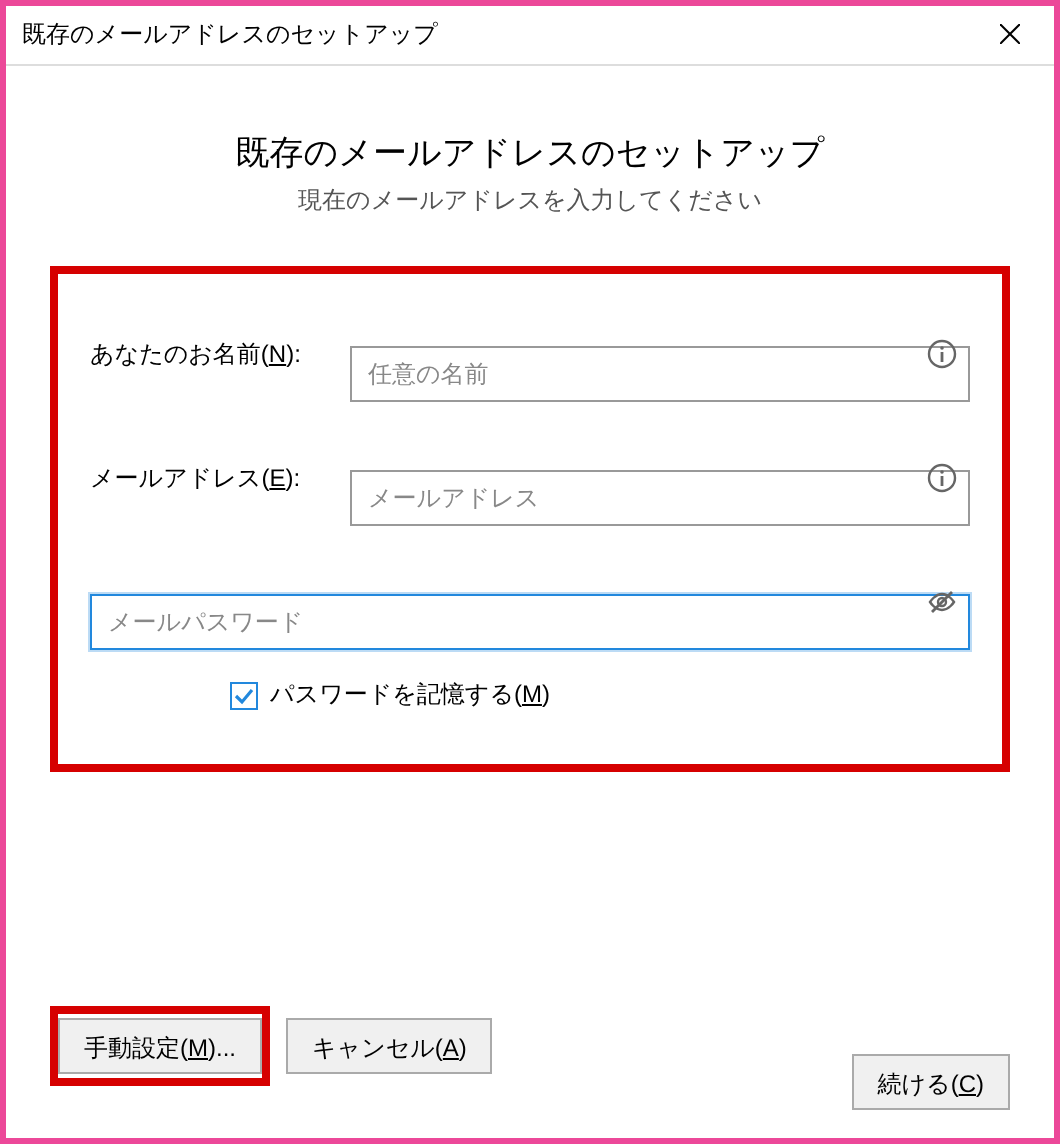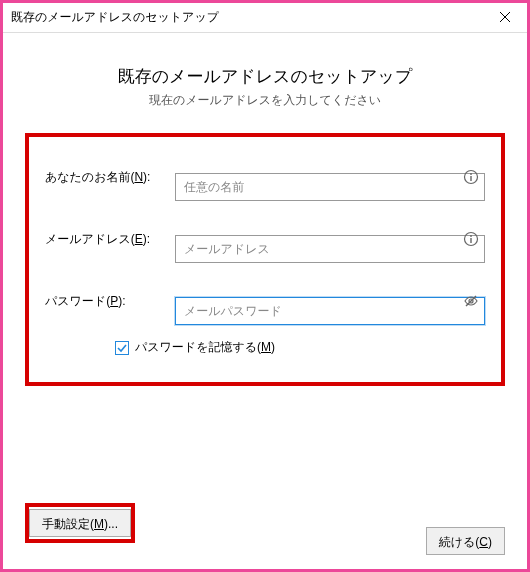--- a/index.html
+++ b/index.html
@@ -193,23 +193,20 @@
             <svg viewBox="0 0 16 16">
                 <circle cx="8" cy="8" r="6.5" fill="none" stroke="#666" stroke-width="1.2"></circle>
                 <circle cx="8" cy="5" r="0.9" fill="#666"></circle>
                 <rect x="7.3" y="7" width="1.4" height="5" fill="#666"></rect>
               </svg>
           </span>
         </div>
       </div>
 
       <div class="form-row">
-        <div class="form-label">
-          <span>パスワード(</span><span class="label-u">P</span><span>):</span>
-        </div>
         <div class="input-wrap">
           <input class="txt focused" type="password" placeholder="メールパスワード" style="">
           <span class="input-icon">
             <svg viewBox="0 0 16 16">
                 <path d="M2 8 C2 8 4.5 4 8 4 C11.5 4 14 8 14 8 C14 8 11.5 12 8 12 C4.5 12 2 8 2 8 Z" fill="none" stroke="#666" stroke-width="1.2"></path>
                 <circle cx="8" cy="8" r="2" fill="none" stroke="#666" stroke-width="1.2"></circle>
                 <line x1="3" y1="13" x2="13" y2="3" stroke="#666" stroke-width="1.4"></line>
               </svg>
           </span>
         </div>
@@ -229,20 +226,23 @@
     </div>
 
     <div class="spacer"></div>
 
     <div class="button-row">
       <span class="btn-hl">
         <button class="btn">
           <span>手動設定(</span><span class="label-u">M</span><span>)...</span>
         </button>
       </span>
+      <button class="btn">
+        <span>キャンセル(</span><span class="label-u">A</span><span>)</span>
+      </button>
       <button class="btn btn-right">
         <span>続ける(</span><span class="label-u">C</span><span>)</span>
       </button>
     </div>
 
   </div>
 
 </div>
 
 </body></html>

